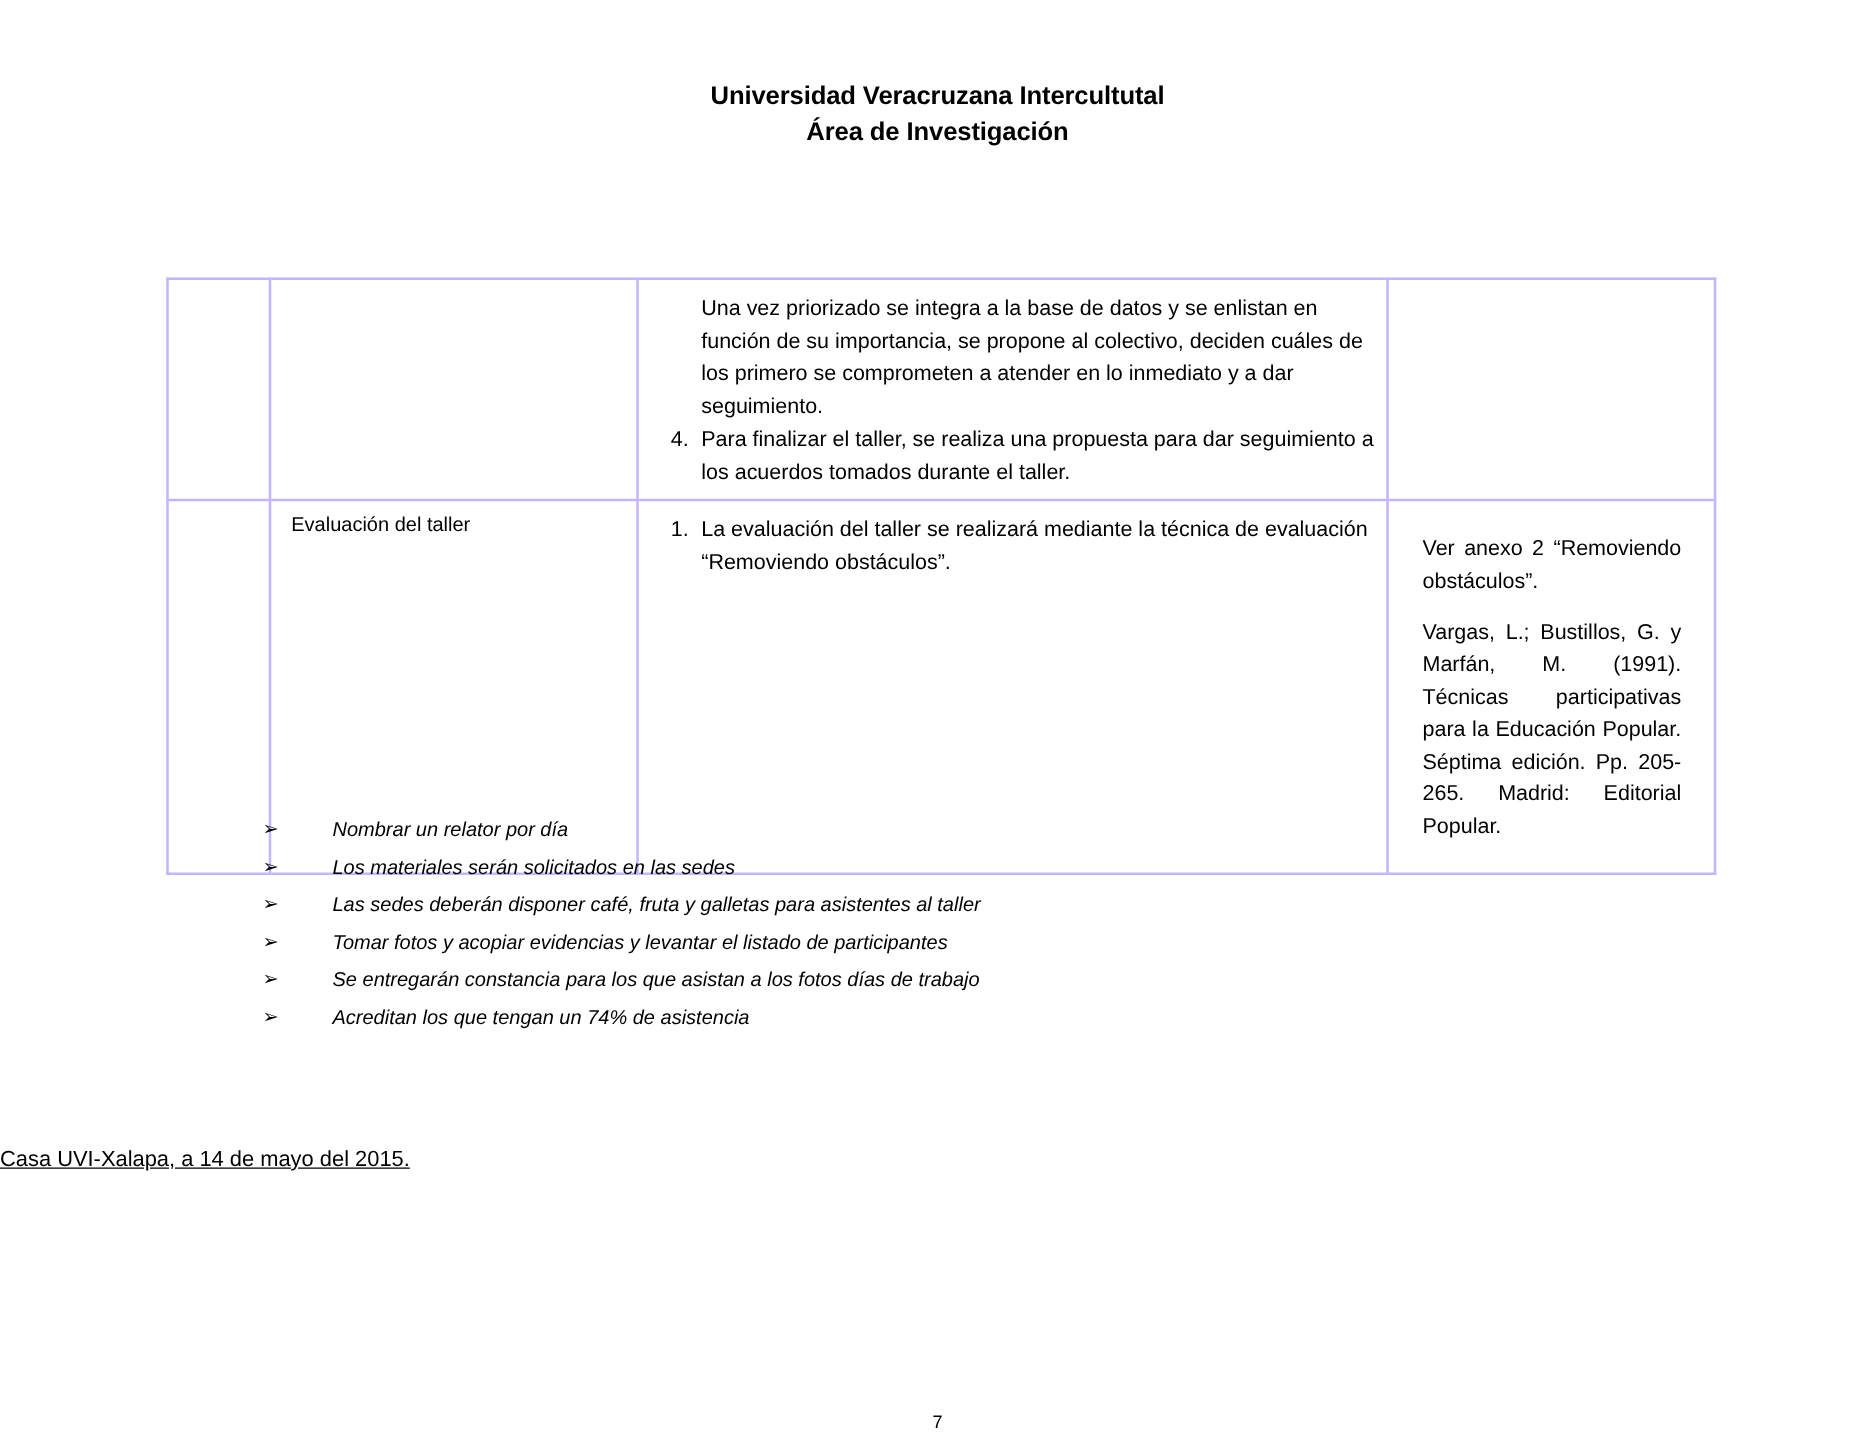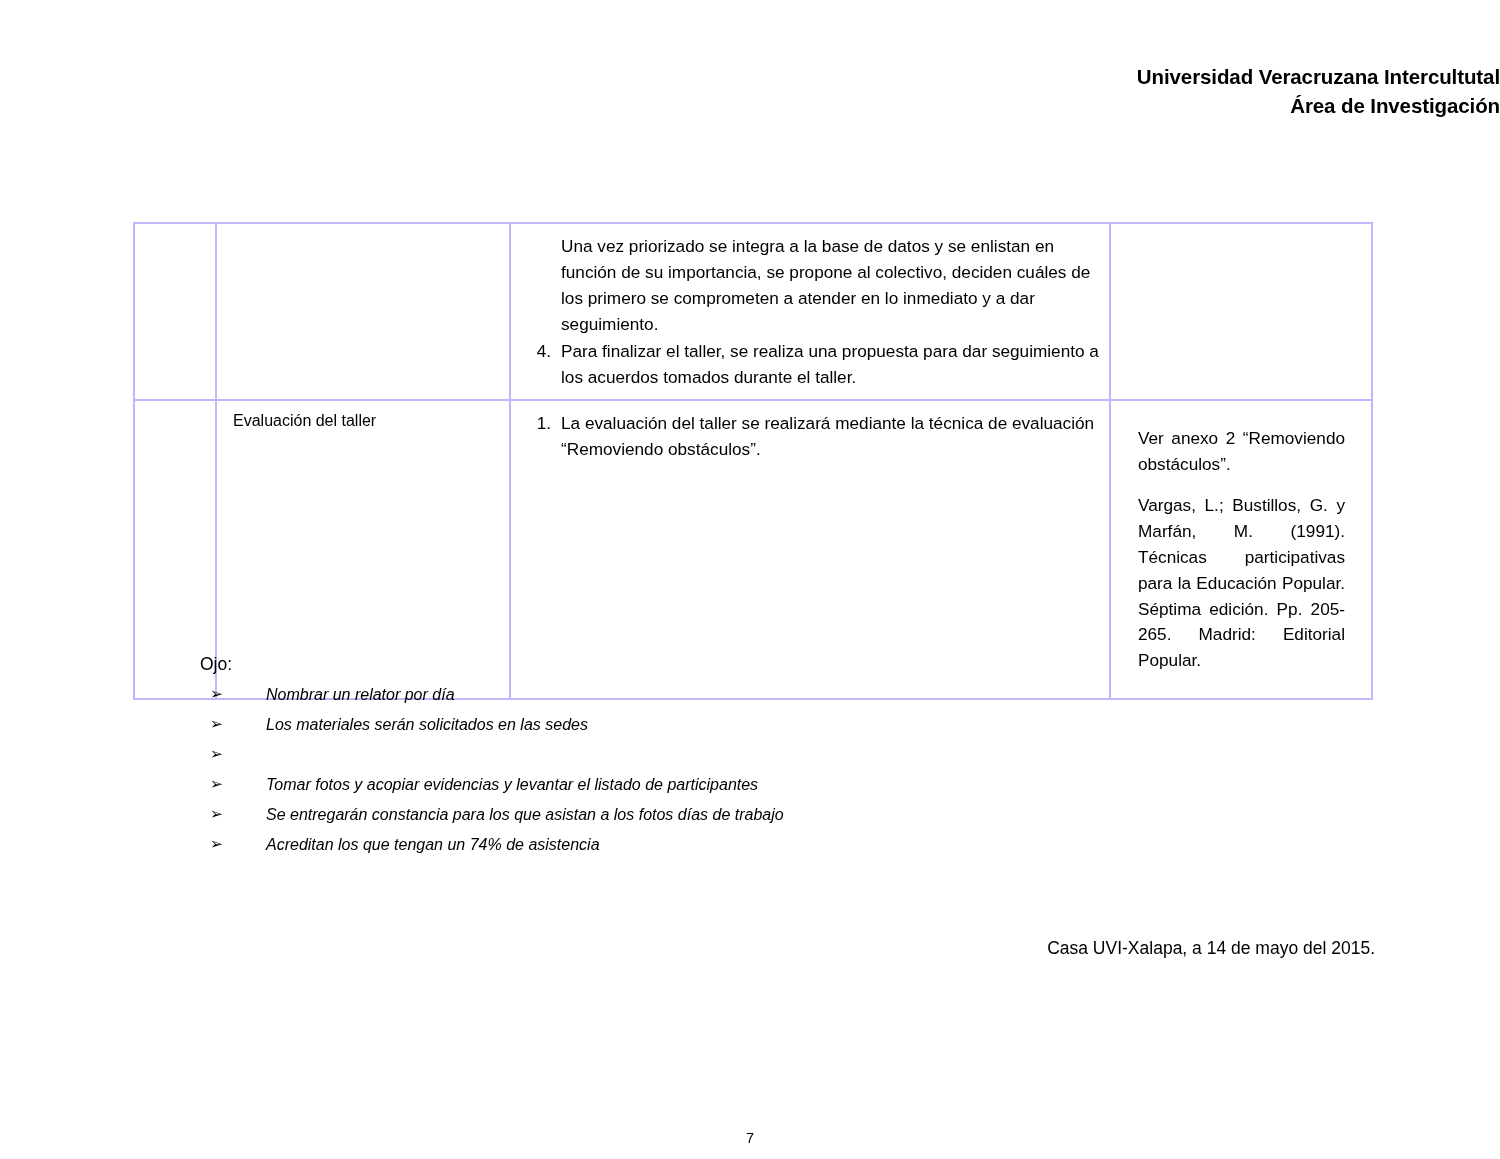--- a/index.html
+++ b/index.html
@@ -23,21 +23,20 @@
   }
   .doc-header {
     text-align: center;
     margin-top: 62px;
     line-height: 1.42;
   }
   .doc-header .line {
     font-size: 20.5px;
     font-weight: bold;
     letter-spacing: -0.1px;
-    text-align: right;
   }
 
   
   .tbl-wrap {
     position: absolute;
     left: 133px;
     top: 160px;
     width: 1238px;
   }
   table.main {
@@ -136,24 +135,24 @@
   ul.bullets li .btext {
     font-size: 16px;
     line-height: 1.35;
     font-style: italic;
   }
 
   
   .closing {
     position: absolute;
     left: 0;
-    top: 876px;
+    top: 855px;
     width: 1375px;
-    text-align: right;
     font-size: 17.5px;
+    text-decoration: underline;
   }
 
   
   .pagenum {
     position: absolute;
     left: 0;
     top: 1068px;
     width: 1500px;
     text-align: center;
     font-size: 14.5px;
@@ -222,32 +221,32 @@
               <p>Ver anexo 2 “Removiendo obstáculos”.</p>
               <p>Vargas, L.; Bustillos, G. y Marfán, M. (1991). Técnicas participativas para la Educación Popular. Séptima edición. Pp. 205-265. Madrid: Editorial Popular.</p>
             </div>
           </td>
         </tr>
       </tbody>
     </table>
   </div>
 
   <div class="ojo">
-    <div class="ojo-title">Ojo:</div>
     <ul class="bullets">
       <li>
         <span class="marker">➢</span>
         <span class="btext">Nombrar un relator por día</span>
       </li>
       <li>
         <span class="marker">➢</span>
         <span class="btext">Los materiales serán solicitados en las sedes</span>
       </li>
       <li>
         <span class="marker">➢</span>
+        <span class="btext">Las sedes deberán disponer café, fruta y galletas para asistentes al taller</span>
       </li>
       <li>
         <span class="marker">➢</span>
         <span class="btext">Tomar fotos y acopiar evidencias y levantar el listado de participantes</span>
       </li>
       <li>
         <span class="marker">➢</span>
         <span class="btext">Se entregarán constancia para los que asistan a los fotos días de trabajo</span>
       </li>
       <li>

